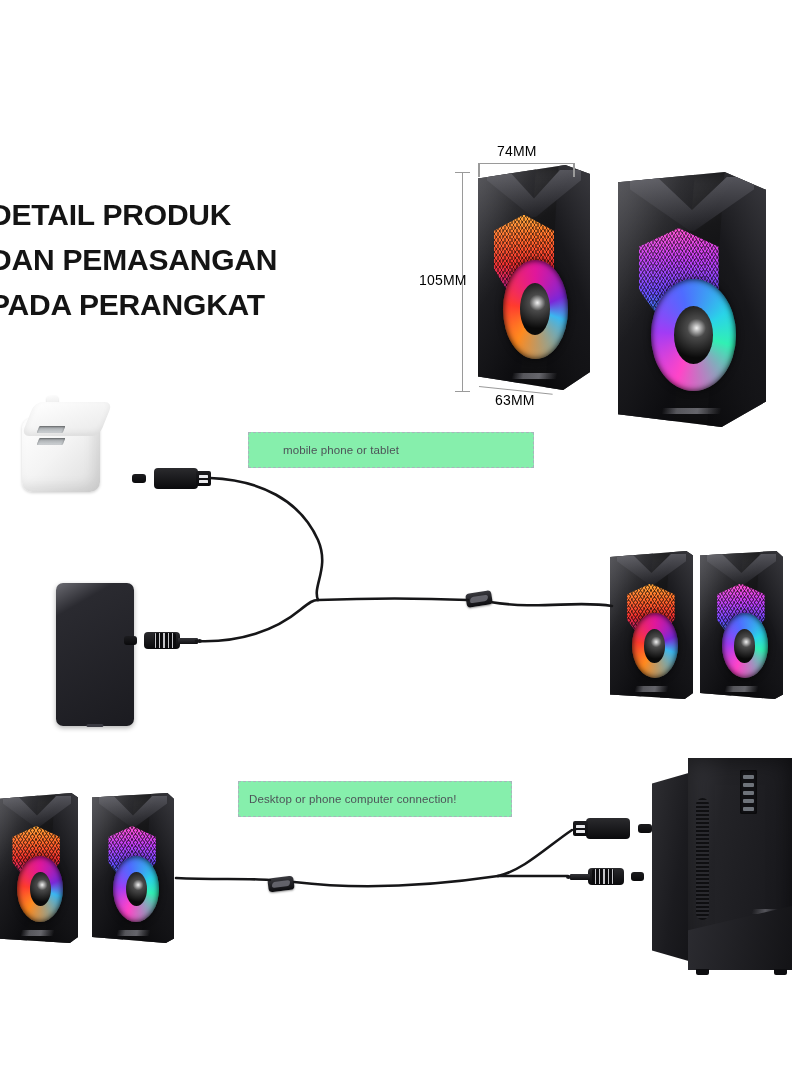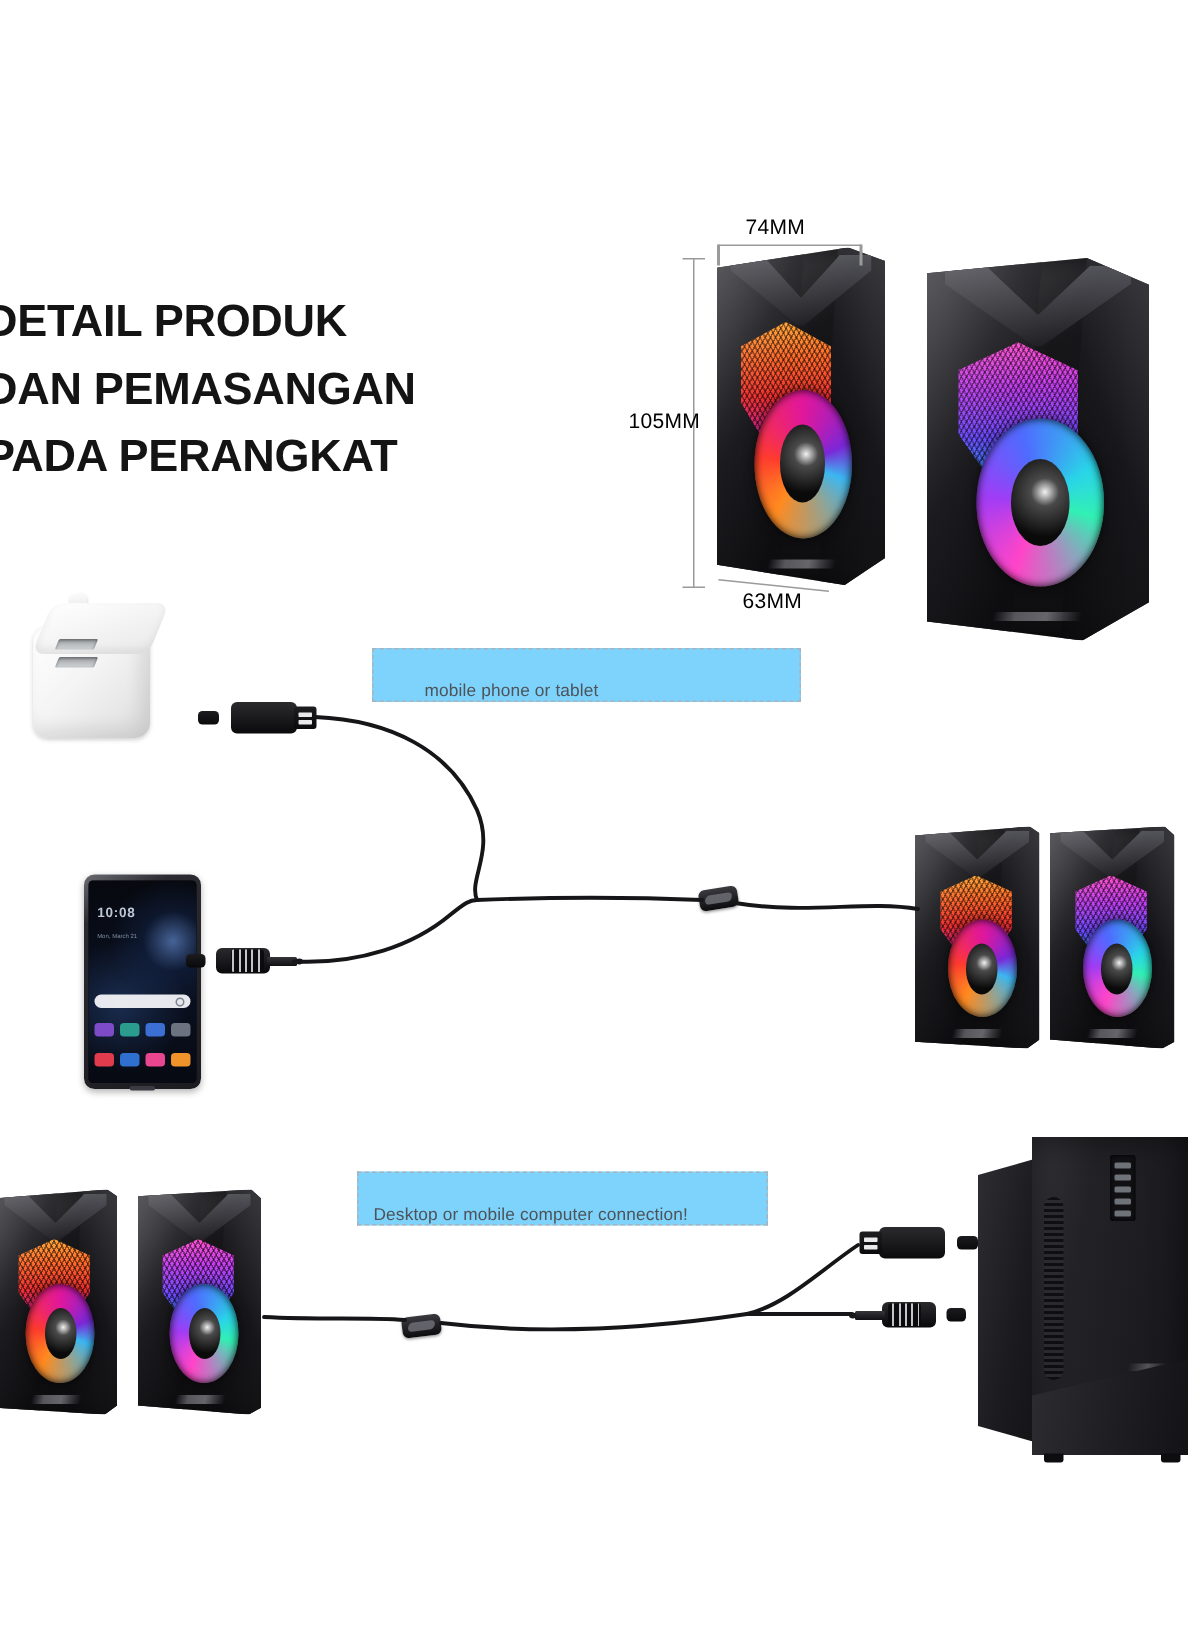--- a/index.html
+++ b/index.html
@@ -58,22 +58,22 @@
   .rgbCool{background:
       linear-gradient(180deg,#ff4fd0 0%,#c13df0 26%,#6a4bff 55%,#2f9bf5 80%,#27e3d2 100%);}
   .coneCool{background:
       conic-gradient(from 200deg,#ff45c8 0deg,#a13cf5 75deg,#4f6bff 145deg,#2ad4e8 215deg,#31f0b4 265deg,#ff45c8 360deg);}
 
   
   .dimlabel{position:absolute;font-size:14px;color:#000000;font-weight:400;letter-spacing:.2px;}
   .dimline{position:absolute;background:#9a9a9a;}
 
   
-  .callout{position:absolute;border:1.4px dashed #a8b4bd;background:#7dd3fc;
-      display:flex;align-items:flex-end;}
+  .callout{position:absolute;border:1.4px dashed #a8b4bd;background:#86efac;
+      display:flex;align-items:center;}
   .callout span{font-size:11.5px;color:#4d5358;letter-spacing:.1px;}
 
   
   .charger{position:absolute;}
   .charger .cube{position:absolute;left:0;top:22px;width:78px;height:74px;border-radius:10px;
       background:linear-gradient(135deg,#ffffff 0%,#f4f4f4 45%,#dcdcdc 100%);
       box-shadow:inset -6px -6px 12px rgba(0,0,0,.09),0 1px 3px rgba(0,0,0,.18);}
   .charger .top{position:absolute;left:6px;top:6px;width:78px;height:34px;
       background:linear-gradient(160deg,#ffffff,#e9e9e9);border-radius:8px;
       transform:skewX(-22deg);box-shadow:inset 0 -3px 6px rgba(0,0,0,.07);}
@@ -230,38 +230,20 @@
   <div class="usbPlug flip" style="left:143px;top:468px;width:68px;height:21px;">
     <div class="shell"></div>
     <div class="tip">
         <i style="top:3.5px;"></i>
         <i style="top:8.5px;"></i>
       </div>
     <div class="neck"></div>
   </div>
 
   <div class="phone" style="left:56px;top:583px;width:72px;height:135px;">
-    <div class="screen">
-      <div class="wall"></div>
-      <div class="wclock">10:08</div>
-      <div class="wsub">Mon, March 21</div>
-      <div class="searchbar"></div>
-      <div class="apps">
-        <div class="app" style="background:#7d4bc8;"></div>
-        <div class="app" style="background:#2a9d8f;"></div>
-        <div class="app" style="background:#3b6fd4;"></div>
-        <div class="app" style="background:#6b7280;"></div>
-      </div>
-      <div class="tray">
-        <div class="app" style="background:#e23b4e;"></div>
-        <div class="app" style="background:#2f6fd0;"></div>
-        <div class="app" style="background:#e8468f;"></div>
-        <div class="app" style="background:#f0932b;"></div>
-      </div>
-    </div>
     <div class="home"></div>
   </div>
 
   <div class="jackPlug flip" style="left:134px;top:632px;width:64px;height:17px;">
     <div class="grip"></div>
       <div class="rings"></div>
       <div class="pin"></div>
       <div class="neck"></div>
   </div>
 
@@ -285,21 +267,21 @@
       <div class="facetL"></div>
       <div class="facetR"></div>
     <div class="vtop"></div>
     <div class="grille rgbCool" style="left:20%;width:58%;"></div>
     <div class="cone coneCool" style="left:26%;width:56%;"></div>
     <div class="logo"></div>
     <div class="gloss"></div>
   </div>
 
   <div class="callout" style="left:238px;top:781px;width:262px;height:34px;padding-left:10px;">
-    <span>Desktop or mobile computer connection!</span>
+    <span>Desktop or phone computer connection!</span>
   </div>
 
   <div class="spk" style="left:-4px;top:793px;width:82px;height:150px;
        clip-path:polygon(0 4%,92% 0,100% 3%,100% 96%,90% 100%,0 97%);">
     <div class="body"></div>
       <div class="facetL"></div>
       <div class="facetR"></div>
     <div class="vtop"></div>
     <div class="grille rgbWarm" style="left:20%;width:58%;"></div>
     <div class="cone coneWarm" style="left:26%;width:56%;"></div>

